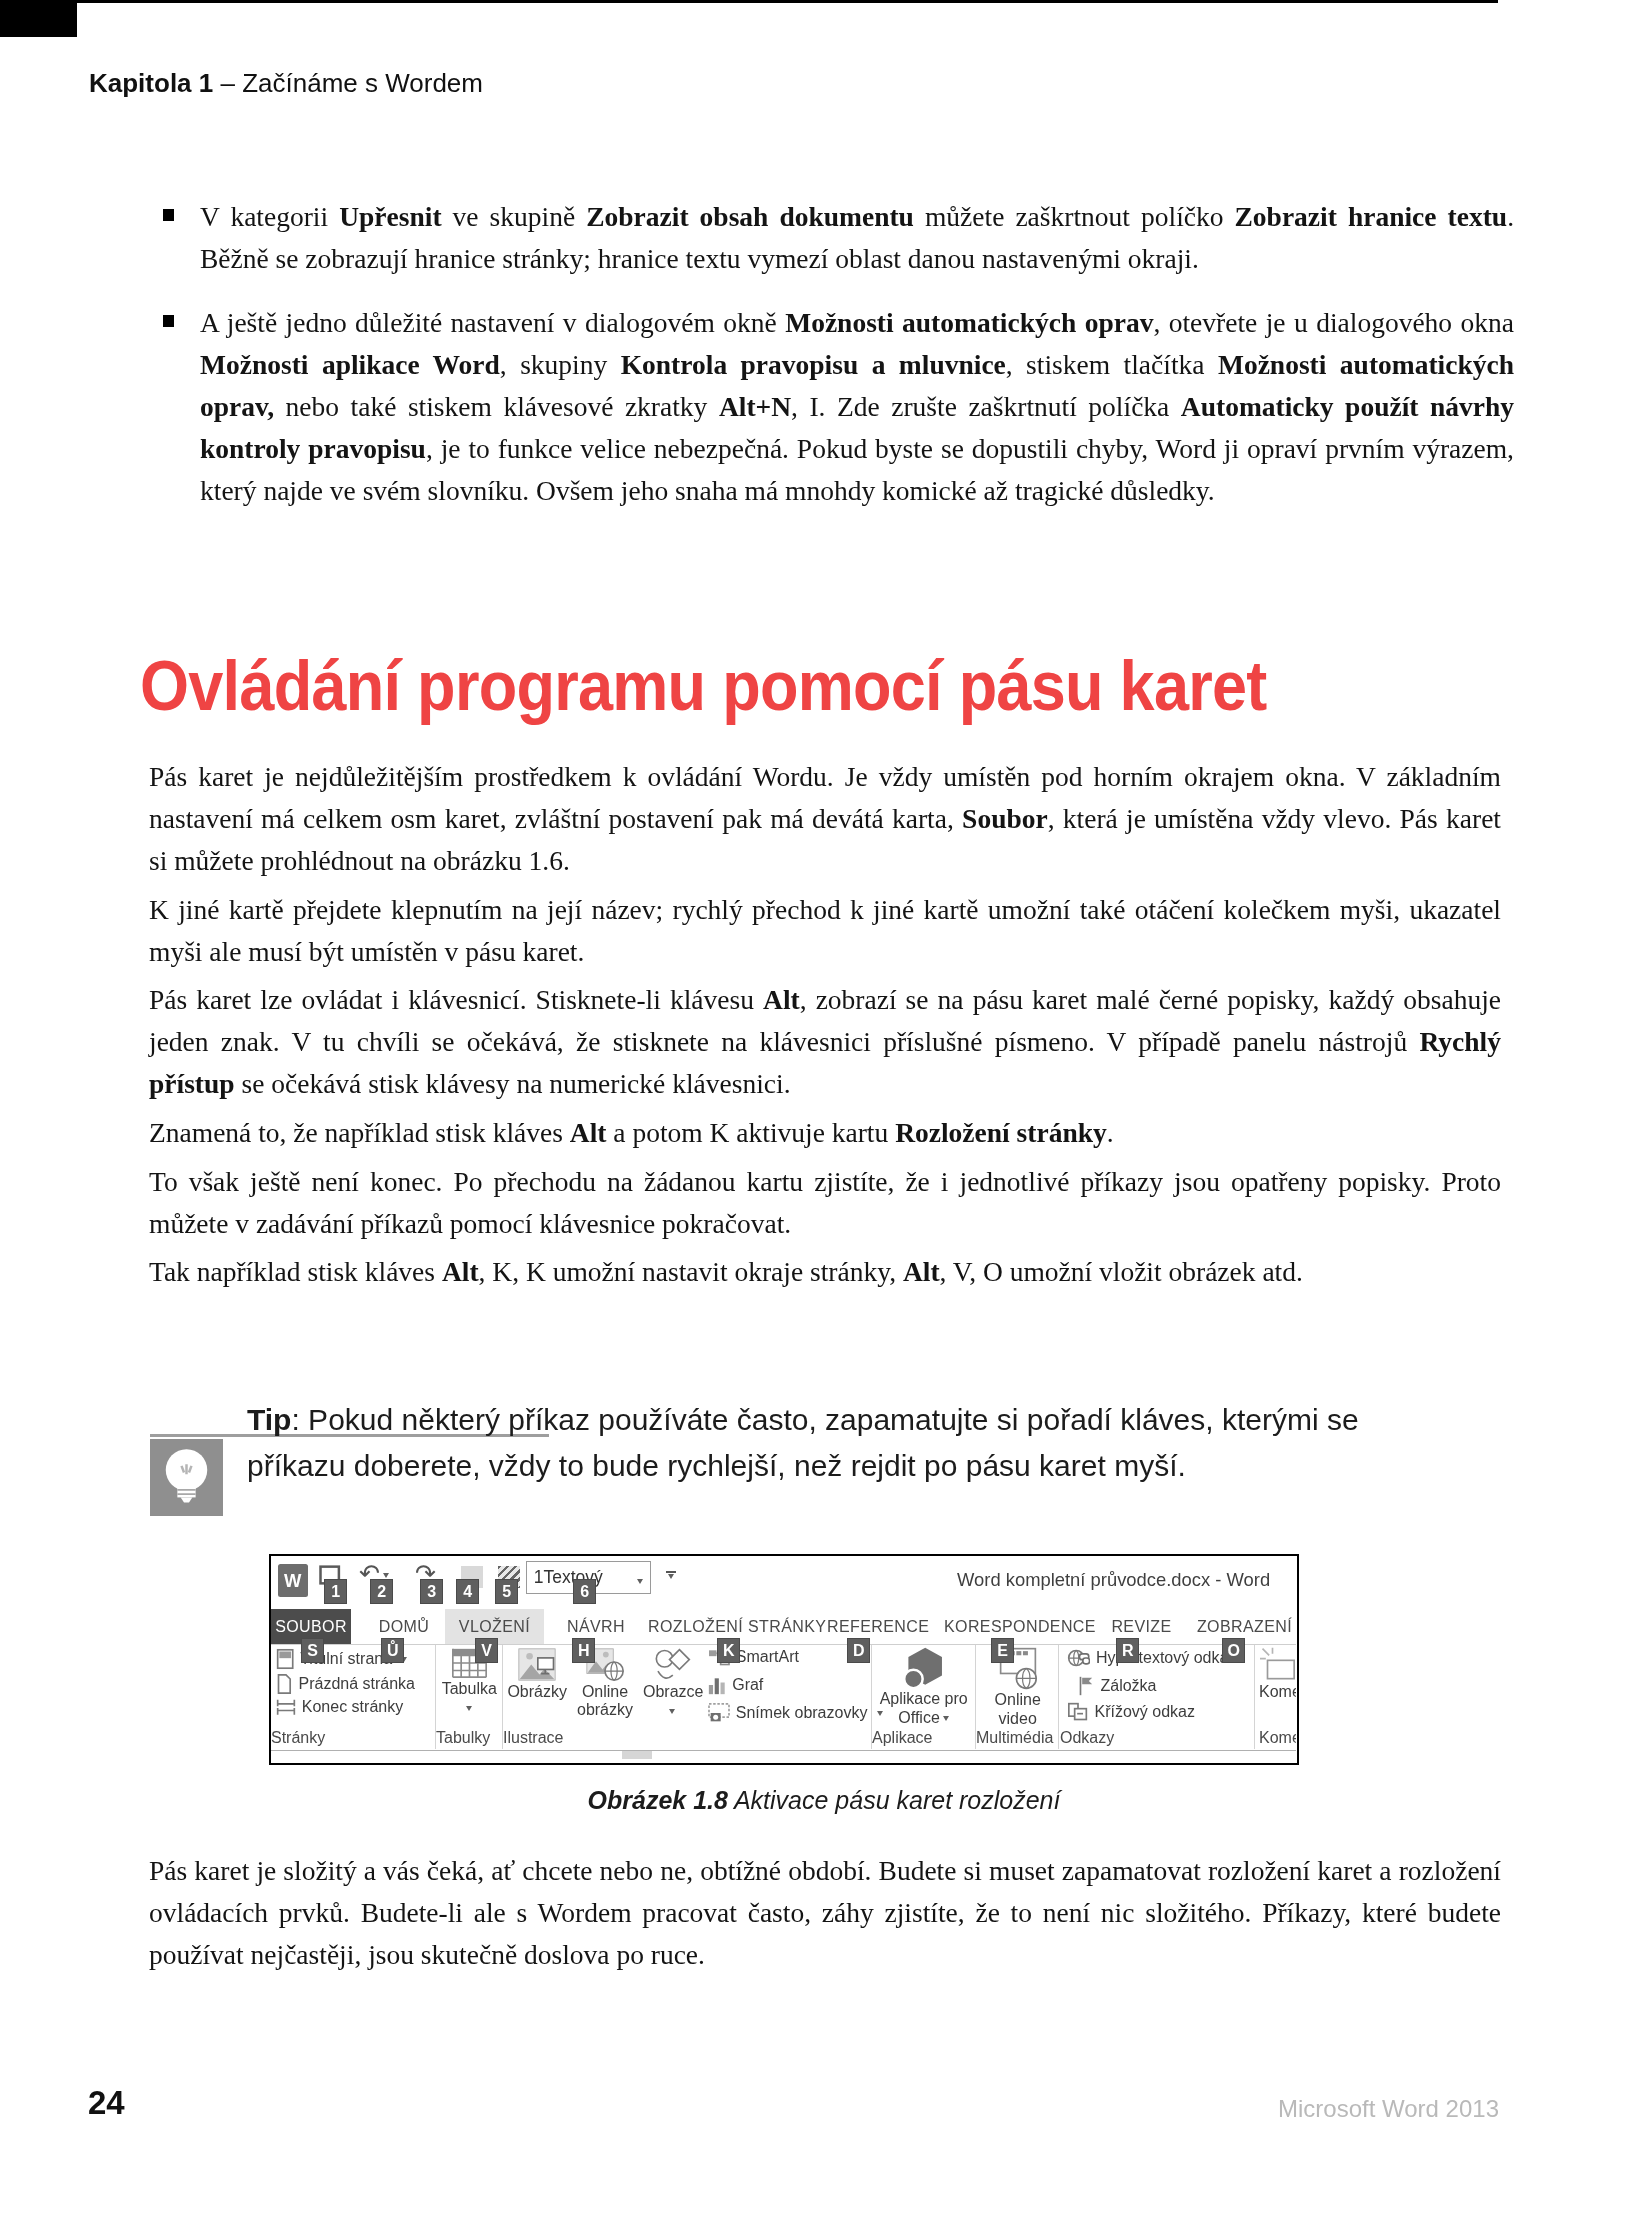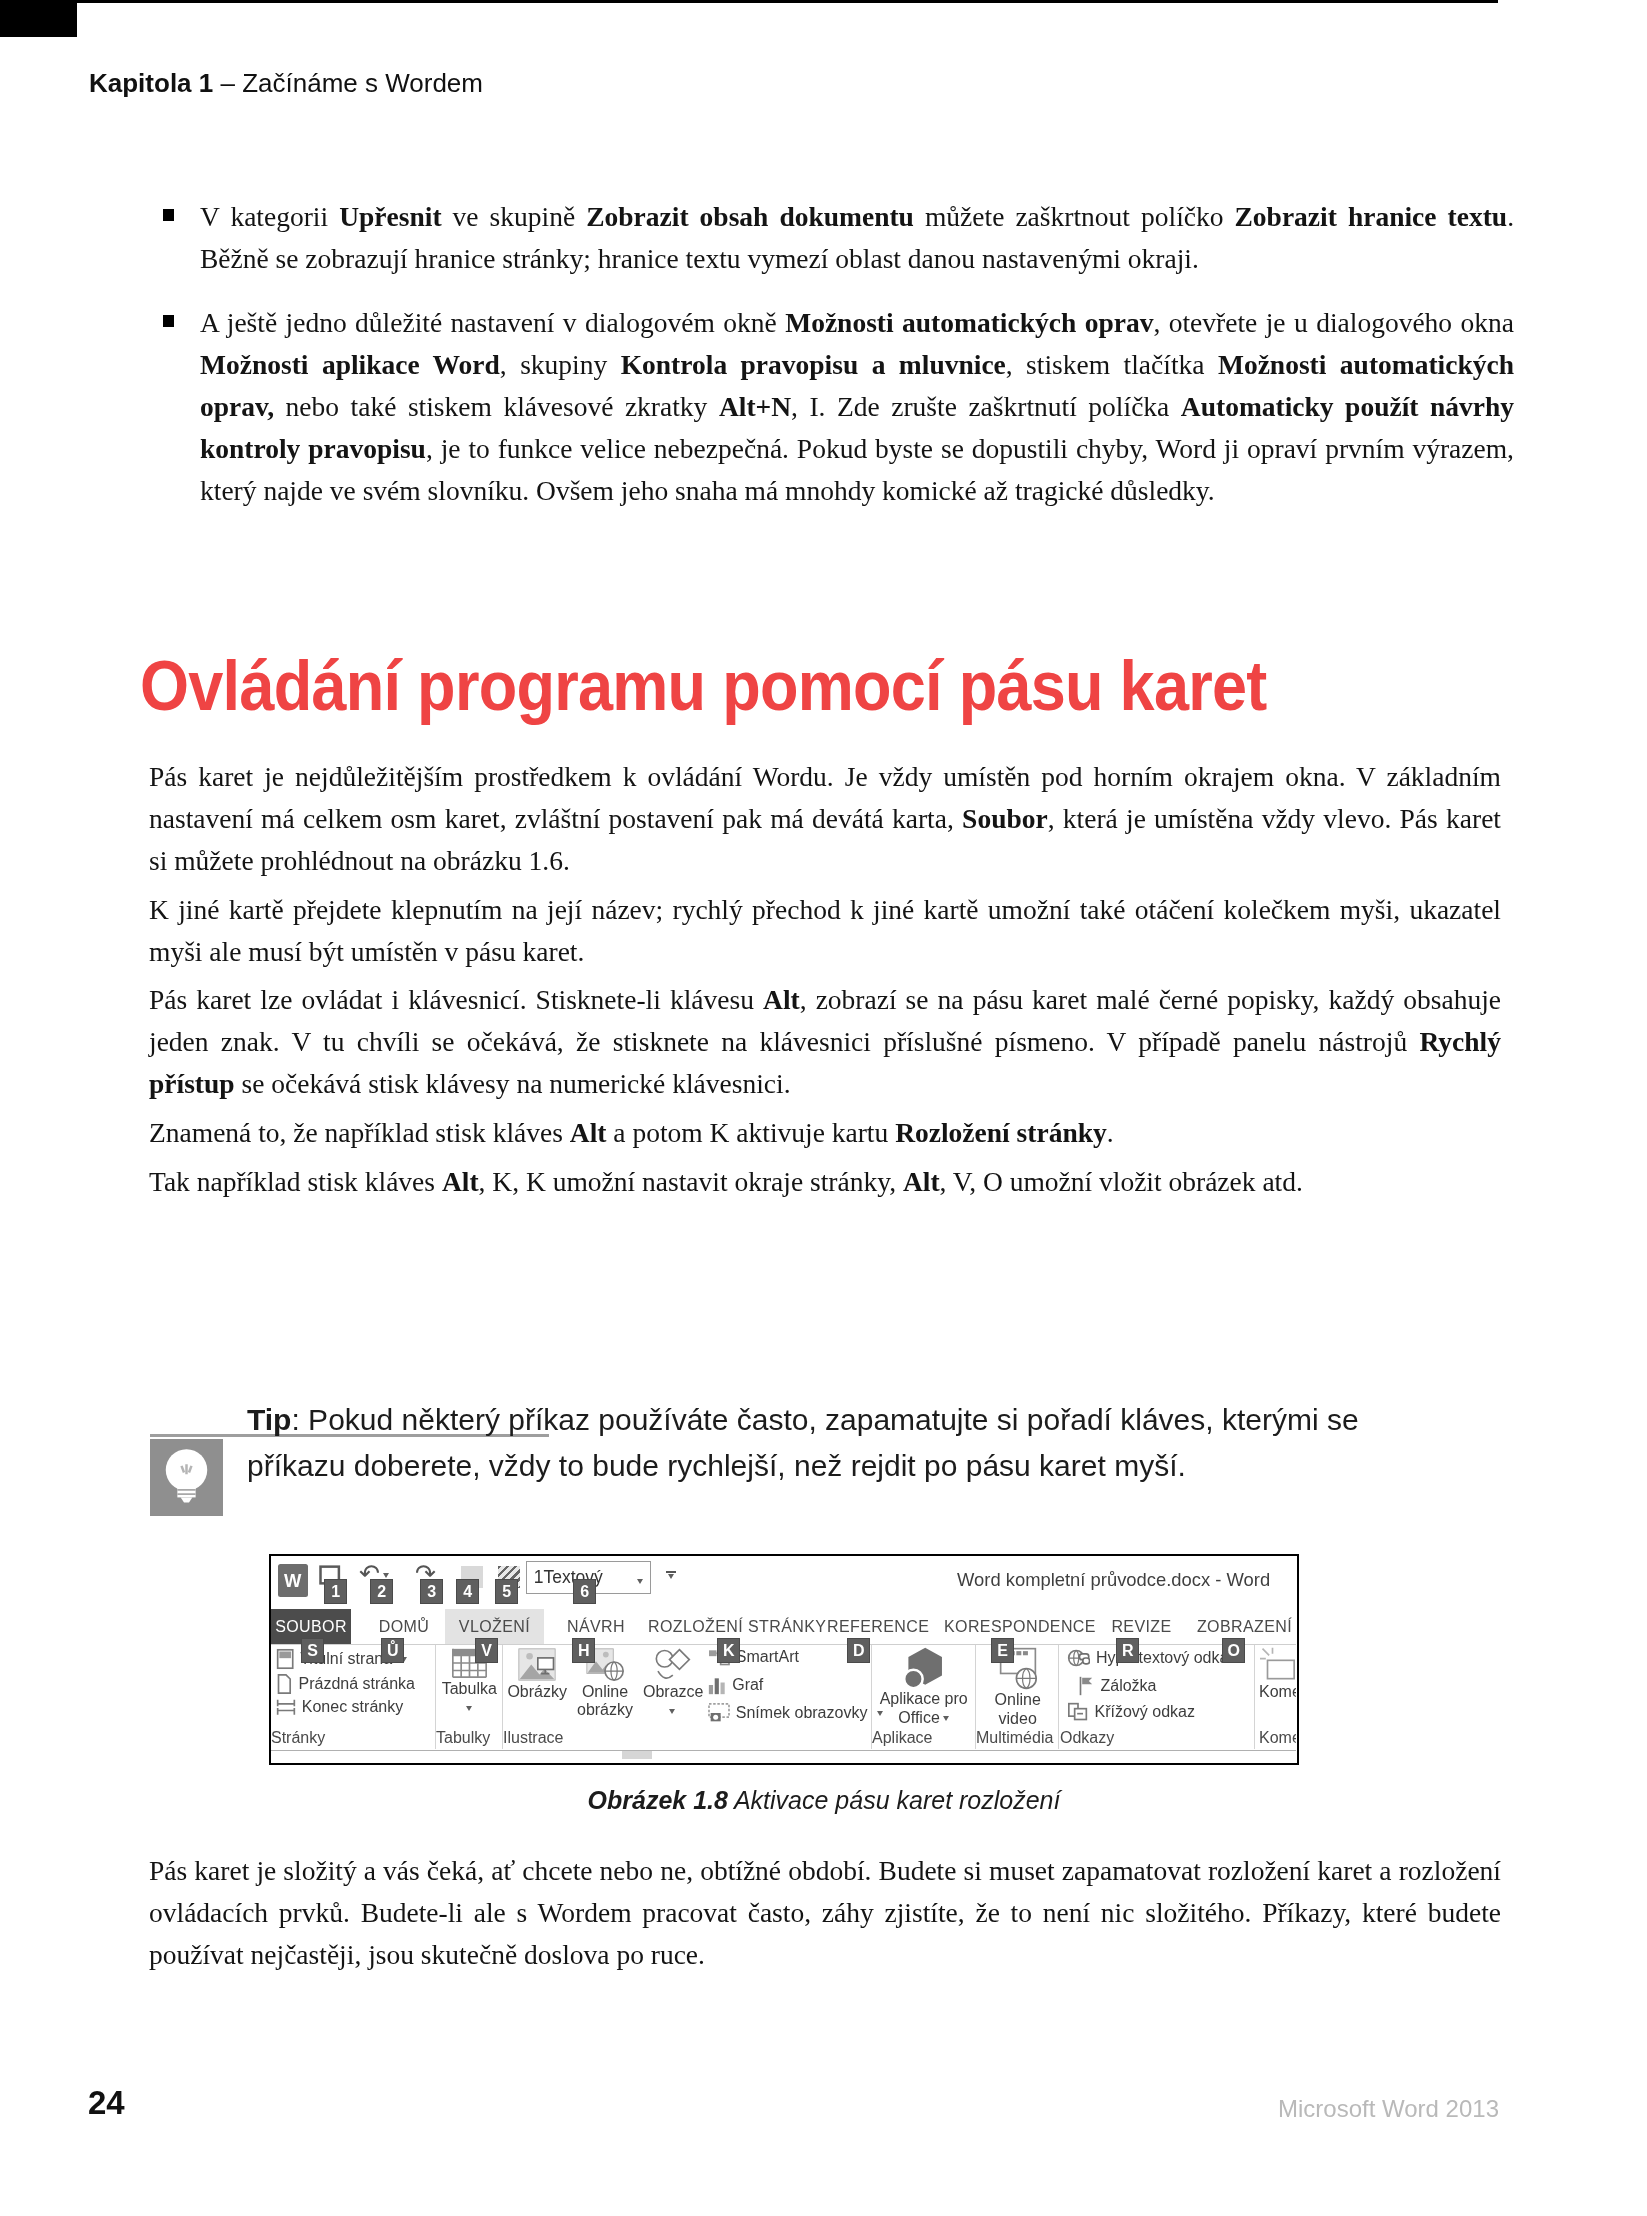--- a/index.html
+++ b/index.html
@@ -105,20 +105,21 @@
 
 <h1 class="abs big-heading" style="margin:0">
   <span>Ovládání programu pomocí pásu karet</span>
 </h1>
 
 <div class="abs paras">
   <p><span>Pás karet je nejdůležitějším prostředkem k ovládání Wordu. Je vždy umístěn pod horním okrajem okna. V základním nastavení má celkem osm karet, zvláštní postavení pak má devátá karta, </span><span class="b">Soubor</span><span>, která je umístěna vždy vlevo. Pás karet si můžete prohlédnout na obrázku 1.6.</span></p>
   <p><span>K jiné kartě přejdete klepnutím na její název; rychlý přechod k jiné kartě umožní také otáčení kolečkem myši, ukazatel myši ale musí být umístěn v pásu karet.</span></p>
   <p><span>Pás karet lze ovládat i klávesnicí. Stisknete-li klávesu </span><span class="b">Alt</span><span>, zobrazí se na pásu karet malé černé popisky, každý obsahuje jeden znak. V tu chvíli se očekává, že stisknete na klávesnici příslušné písmeno. V případě panelu nástrojů </span><span class="b">Rychlý přístup</span><span> se očekává stisk klávesy na numerické klávesnici.</span></p>
   <p><span>Znamená to, že například stisk kláves </span><span class="b">Alt</span><span> a potom K aktivuje kartu </span><span class="b">Rozložení stránky</span><span>.</span></p>
+  <p><span>To však ještě není konec. Po přechodu na žádanou kartu zjistíte, že i jednotlivé příkazy jsou opatřeny popisky. Proto můžete v zadávání příkazů pomocí klávesnice pokračovat.</span></p>
   <p><span>Tak například stisk kláves </span><span class="b">Alt</span><span>, K, K umožní nastavit okraje stránky, </span><span class="b">Alt</span><span>, V, O umožní vložit obrázek atd.</span></p>
 </div>
 
 <div class="abs tip-line"></div>
 <div class="abs tip-icon">
   <svg width="73" height="77" viewBox="0 0 88 92">
     <rect width="88" height="92" fill="#8f8f8f"></rect>
     <circle cx="44" cy="37" r="25" fill="#ffffff"></circle>
     <path d="M33 56 h22 v14 h-22 Z" fill="#ffffff"></path>
     <path d="M33 61 h22 M33 66 h22" stroke="#a8a8a8" stroke-width="2"></path>

